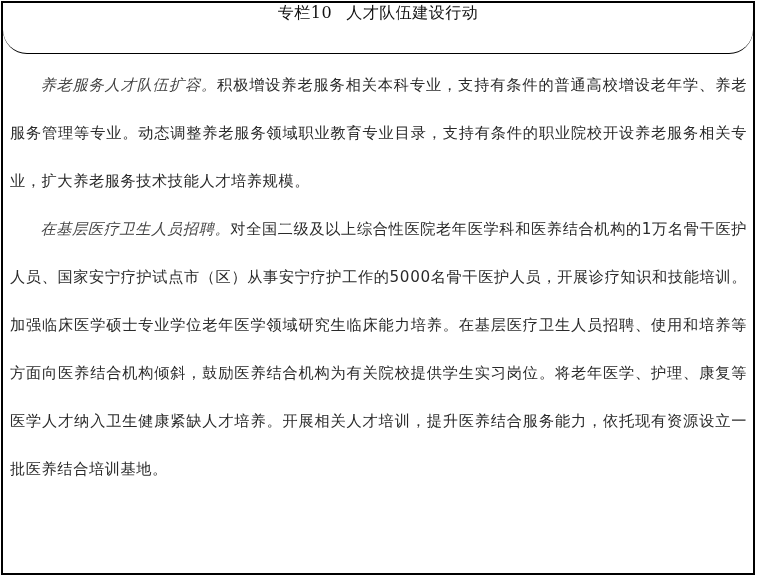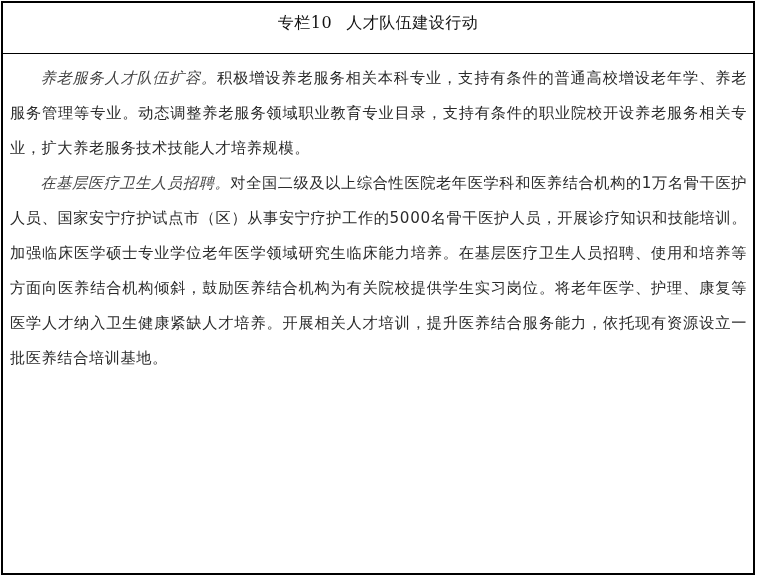--- a/index.html
+++ b/index.html
@@ -5,27 +5,27 @@
     html, body { margin: 0; padding: 0; background: #ffffff; }
     body { width: 760px; height: 581px; position: relative; overflow: hidden; }
     .box {
       position: absolute; left: 1px; top: 1px; width: 754px; height: 574px;
       border: 2px solid #000; box-sizing: border-box; background: #fff;
     }
     .header {
       height: 51px; border-bottom: 1.5px solid #000; box-sizing: border-box;
       text-align: center;
       font-family: "DejaVu Serif", "Liberation Serif", serif;
-      font-size: 16px; color: #111; padding-top: 10px; letter-spacing: 0.5px;
+      font-size: 16px; color: #111; letter-spacing: 0.5px; border-radius: 24px;
     }
     .header .num { margin-right: 14px; }
     .body {
       padding: 7px 6px 0 7px;
       font-family: "DejaVu Sans", "Liberation Sans", sans-serif;
-      font-size: 15.2px; line-height: 35px; color: #2a2a2a;
+      font-size: 15.2px; line-height: 48px; color: #2a2a2a;
       letter-spacing: 0.6px; text-align: justify;
     }
     .para { margin: 0; text-indent: 2em; }
     .lead {
       font-family: "DejaVu Serif", "Liberation Serif", serif;
       font-style: italic; color: #444;
     }
   </style>
 </head>
 <body>

